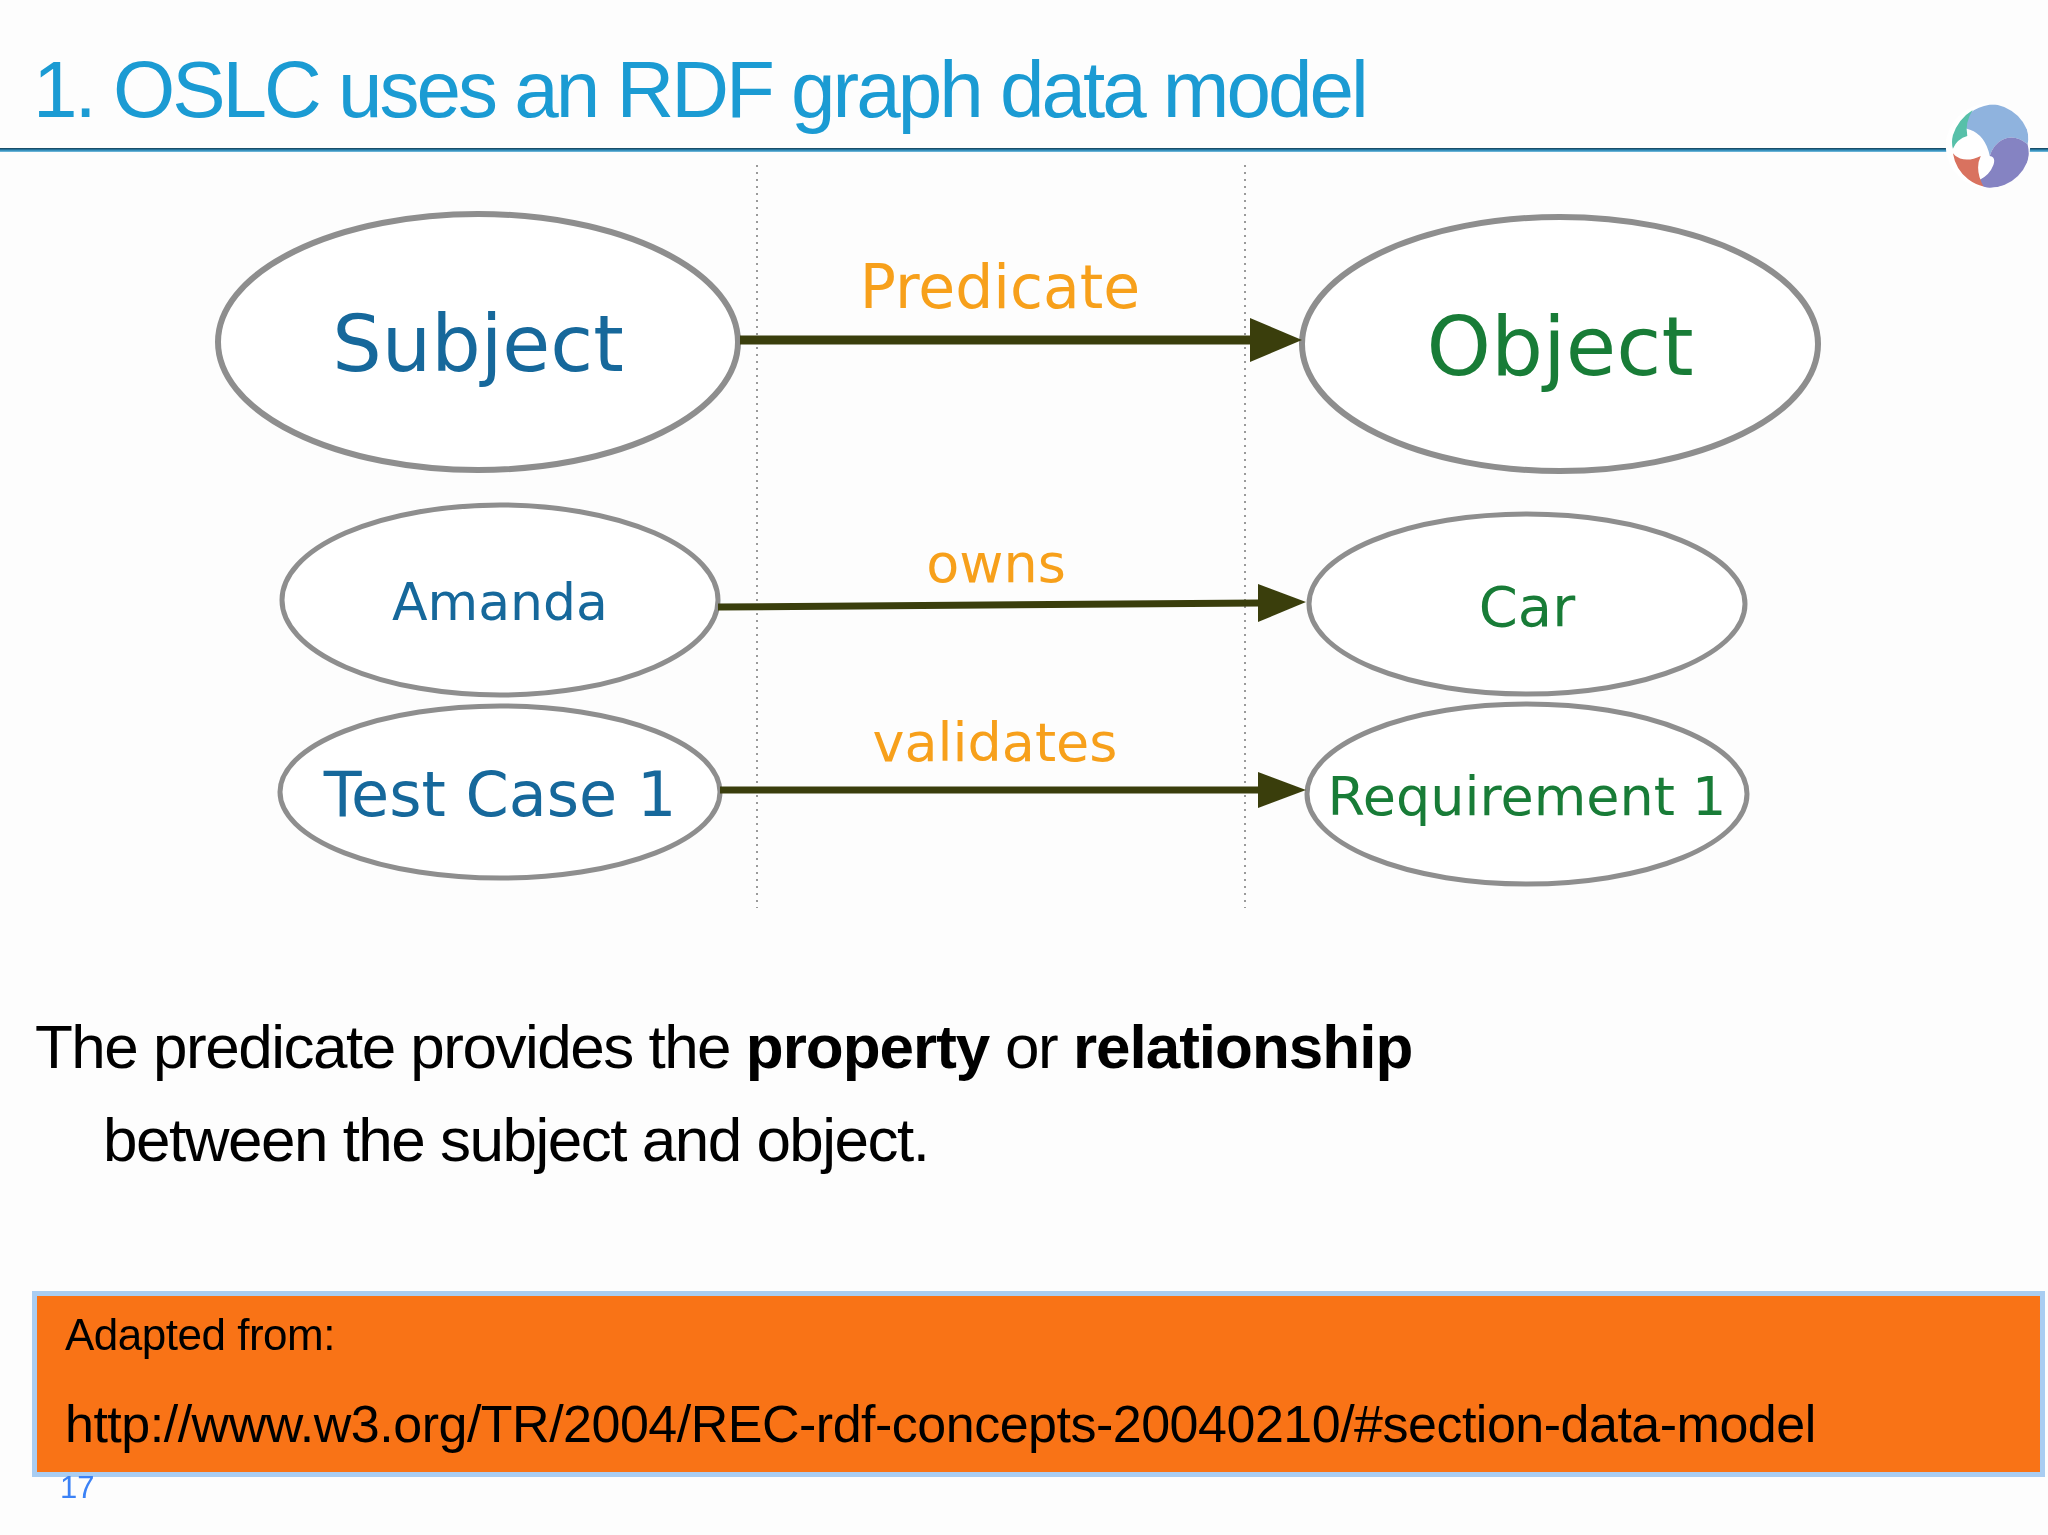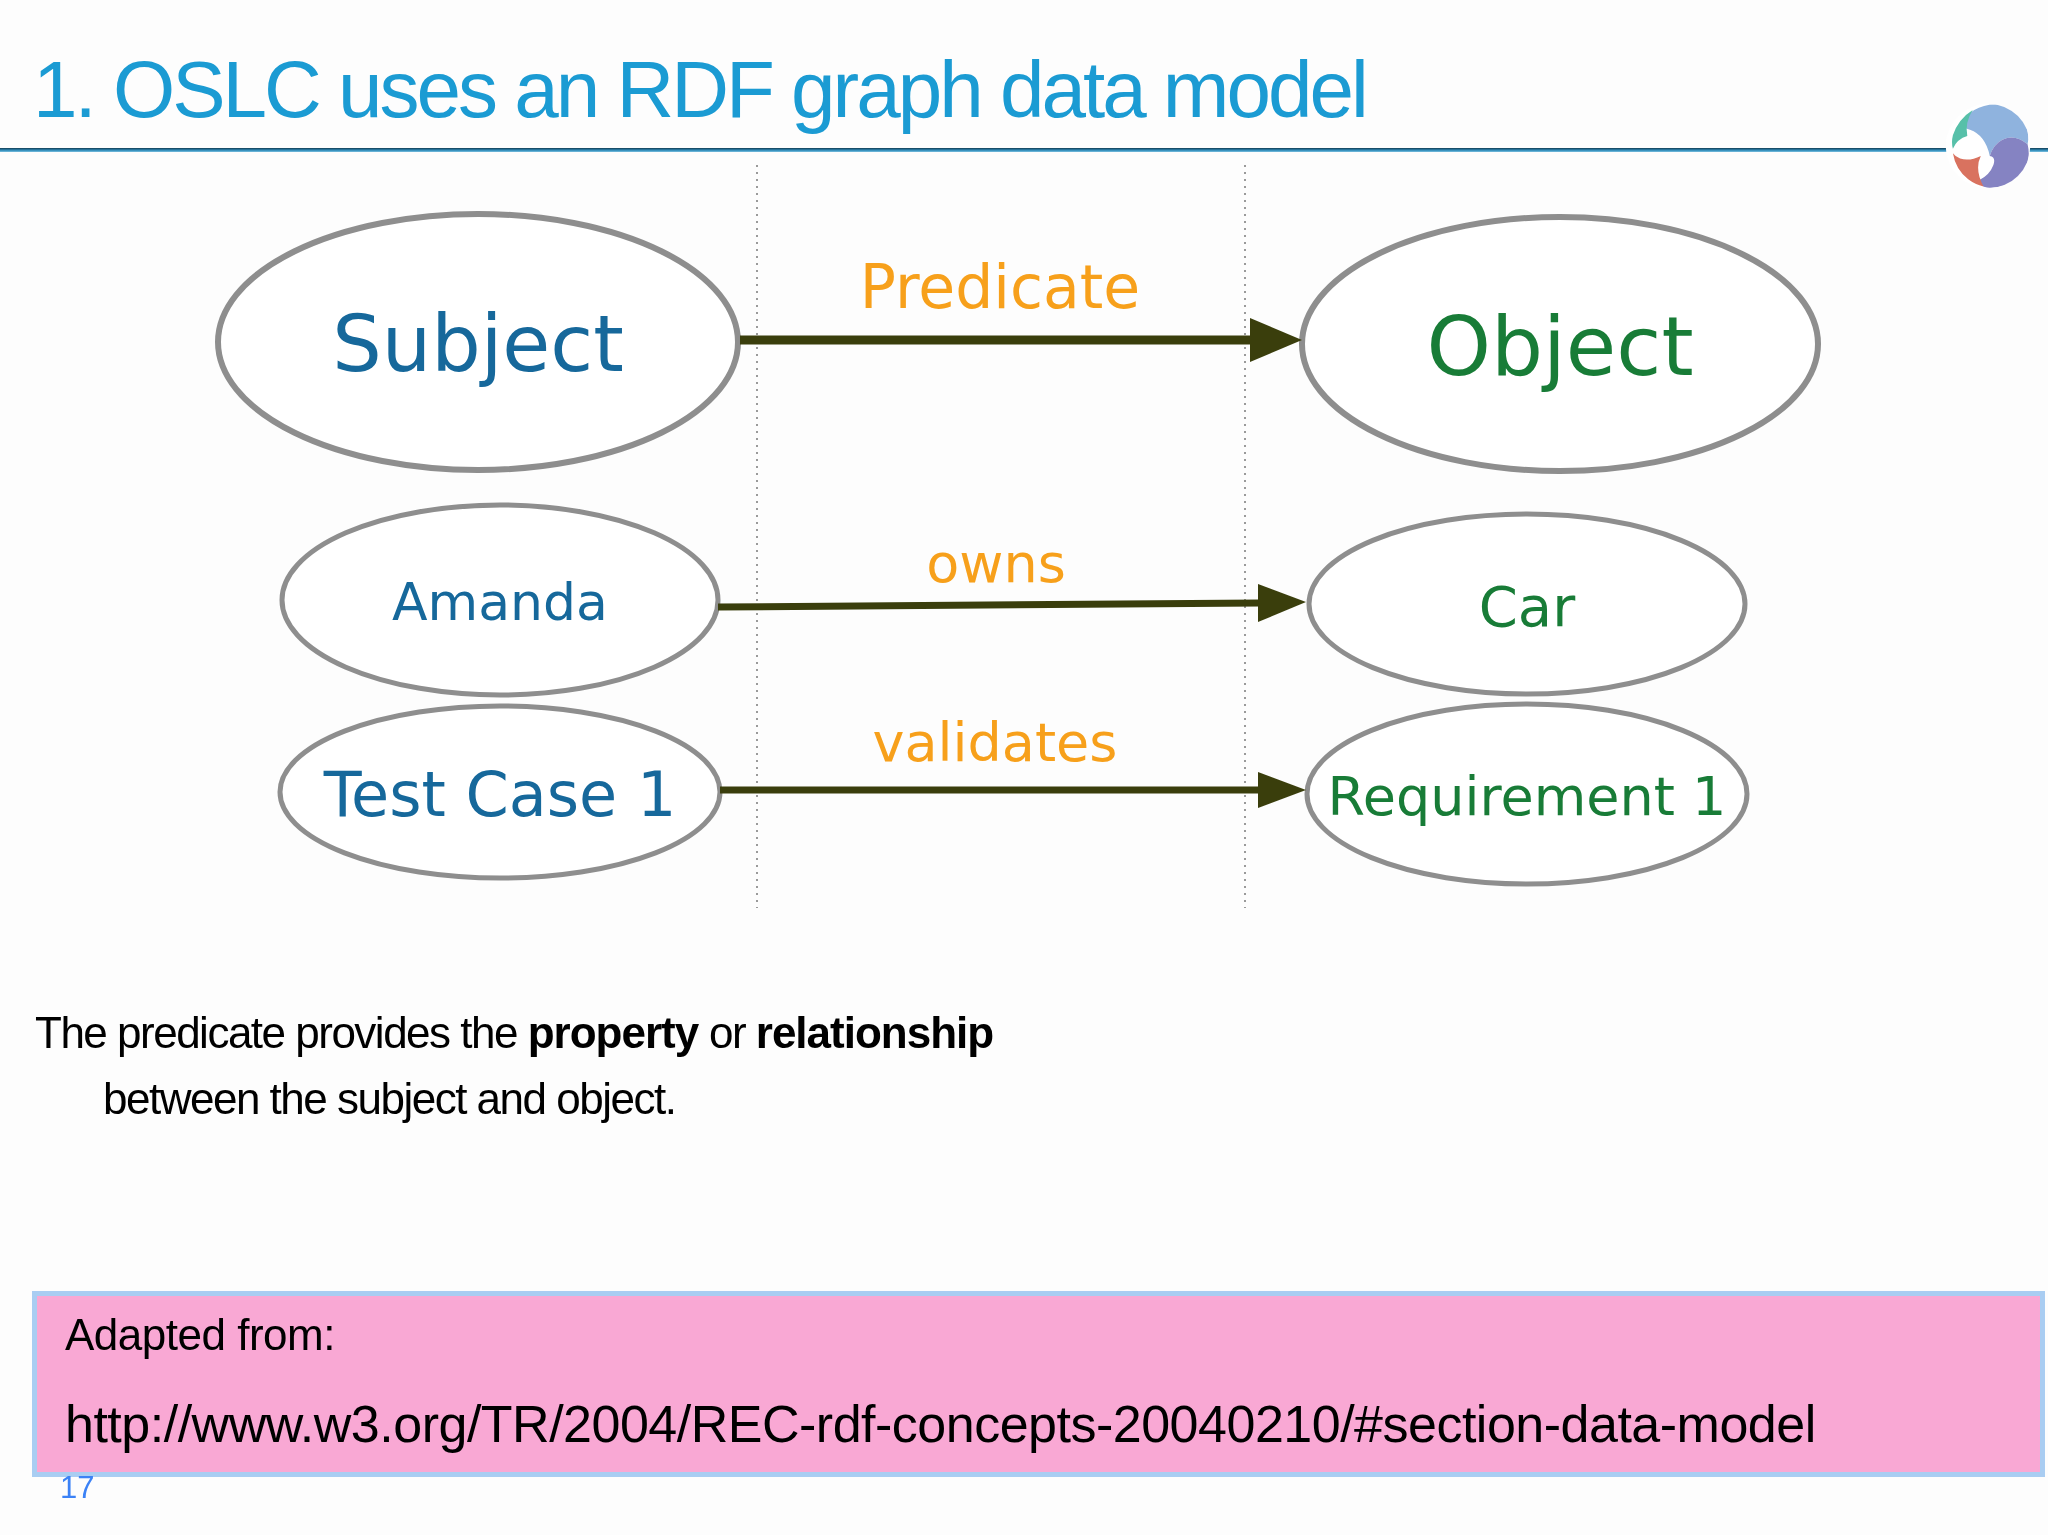--- a/index.html
+++ b/index.html
@@ -25,28 +25,28 @@
   .node-ellipse{fill:#ffffff;stroke:#8e8e8e;}
   .subject-text{fill:#16689b;font-family:"DejaVu Sans",sans-serif;}
   .object-text{fill:#187c37;font-family:"DejaVu Sans",sans-serif;}
   .predicate-text{fill:#f7a01b;font-family:"DejaVu Sans",sans-serif;}
   .arrow-line{stroke:#3a3e0c;fill:none;}
   .arrow-head{fill:#3a3e0c;stroke:none;}
   .col-divider{stroke:#9a9a9a;stroke-width:2;stroke-dasharray:2 5;fill:none;}
   
   .statement{
     position:absolute;left:35px;top:1000px;width:1950px;
-    font-size:44px;letter-spacing:-1.5px;line-height:1.5;color:#000;
+    font-size:62px;letter-spacing:-1.5px;line-height:1.5;color:#000;
   }
   .statement .line2{margin-left:68px;}
   .statement b{letter-spacing:-1px;}
   
   .source-box{
     position:absolute;left:32px;top:1291px;width:1975px;height:162px;
-    background:#f9a8d4;border:5px solid #a9cdf2;
+    background:#f97316;border:5px solid #a9cdf2;
     padding:14px 0 0 28px;box-sizing:content-box;
   }
   .source-label{font-size:44px;letter-spacing:-0.5px;color:#000;}
   .source-url{font-size:52px;letter-spacing:-0.5px;color:#000;margin-top:34px;white-space:nowrap;}
   
   .page-number{
     position:absolute;left:60px;top:1470px;
     font-size:31px;color:#3b82f6;
   }
 </style>

